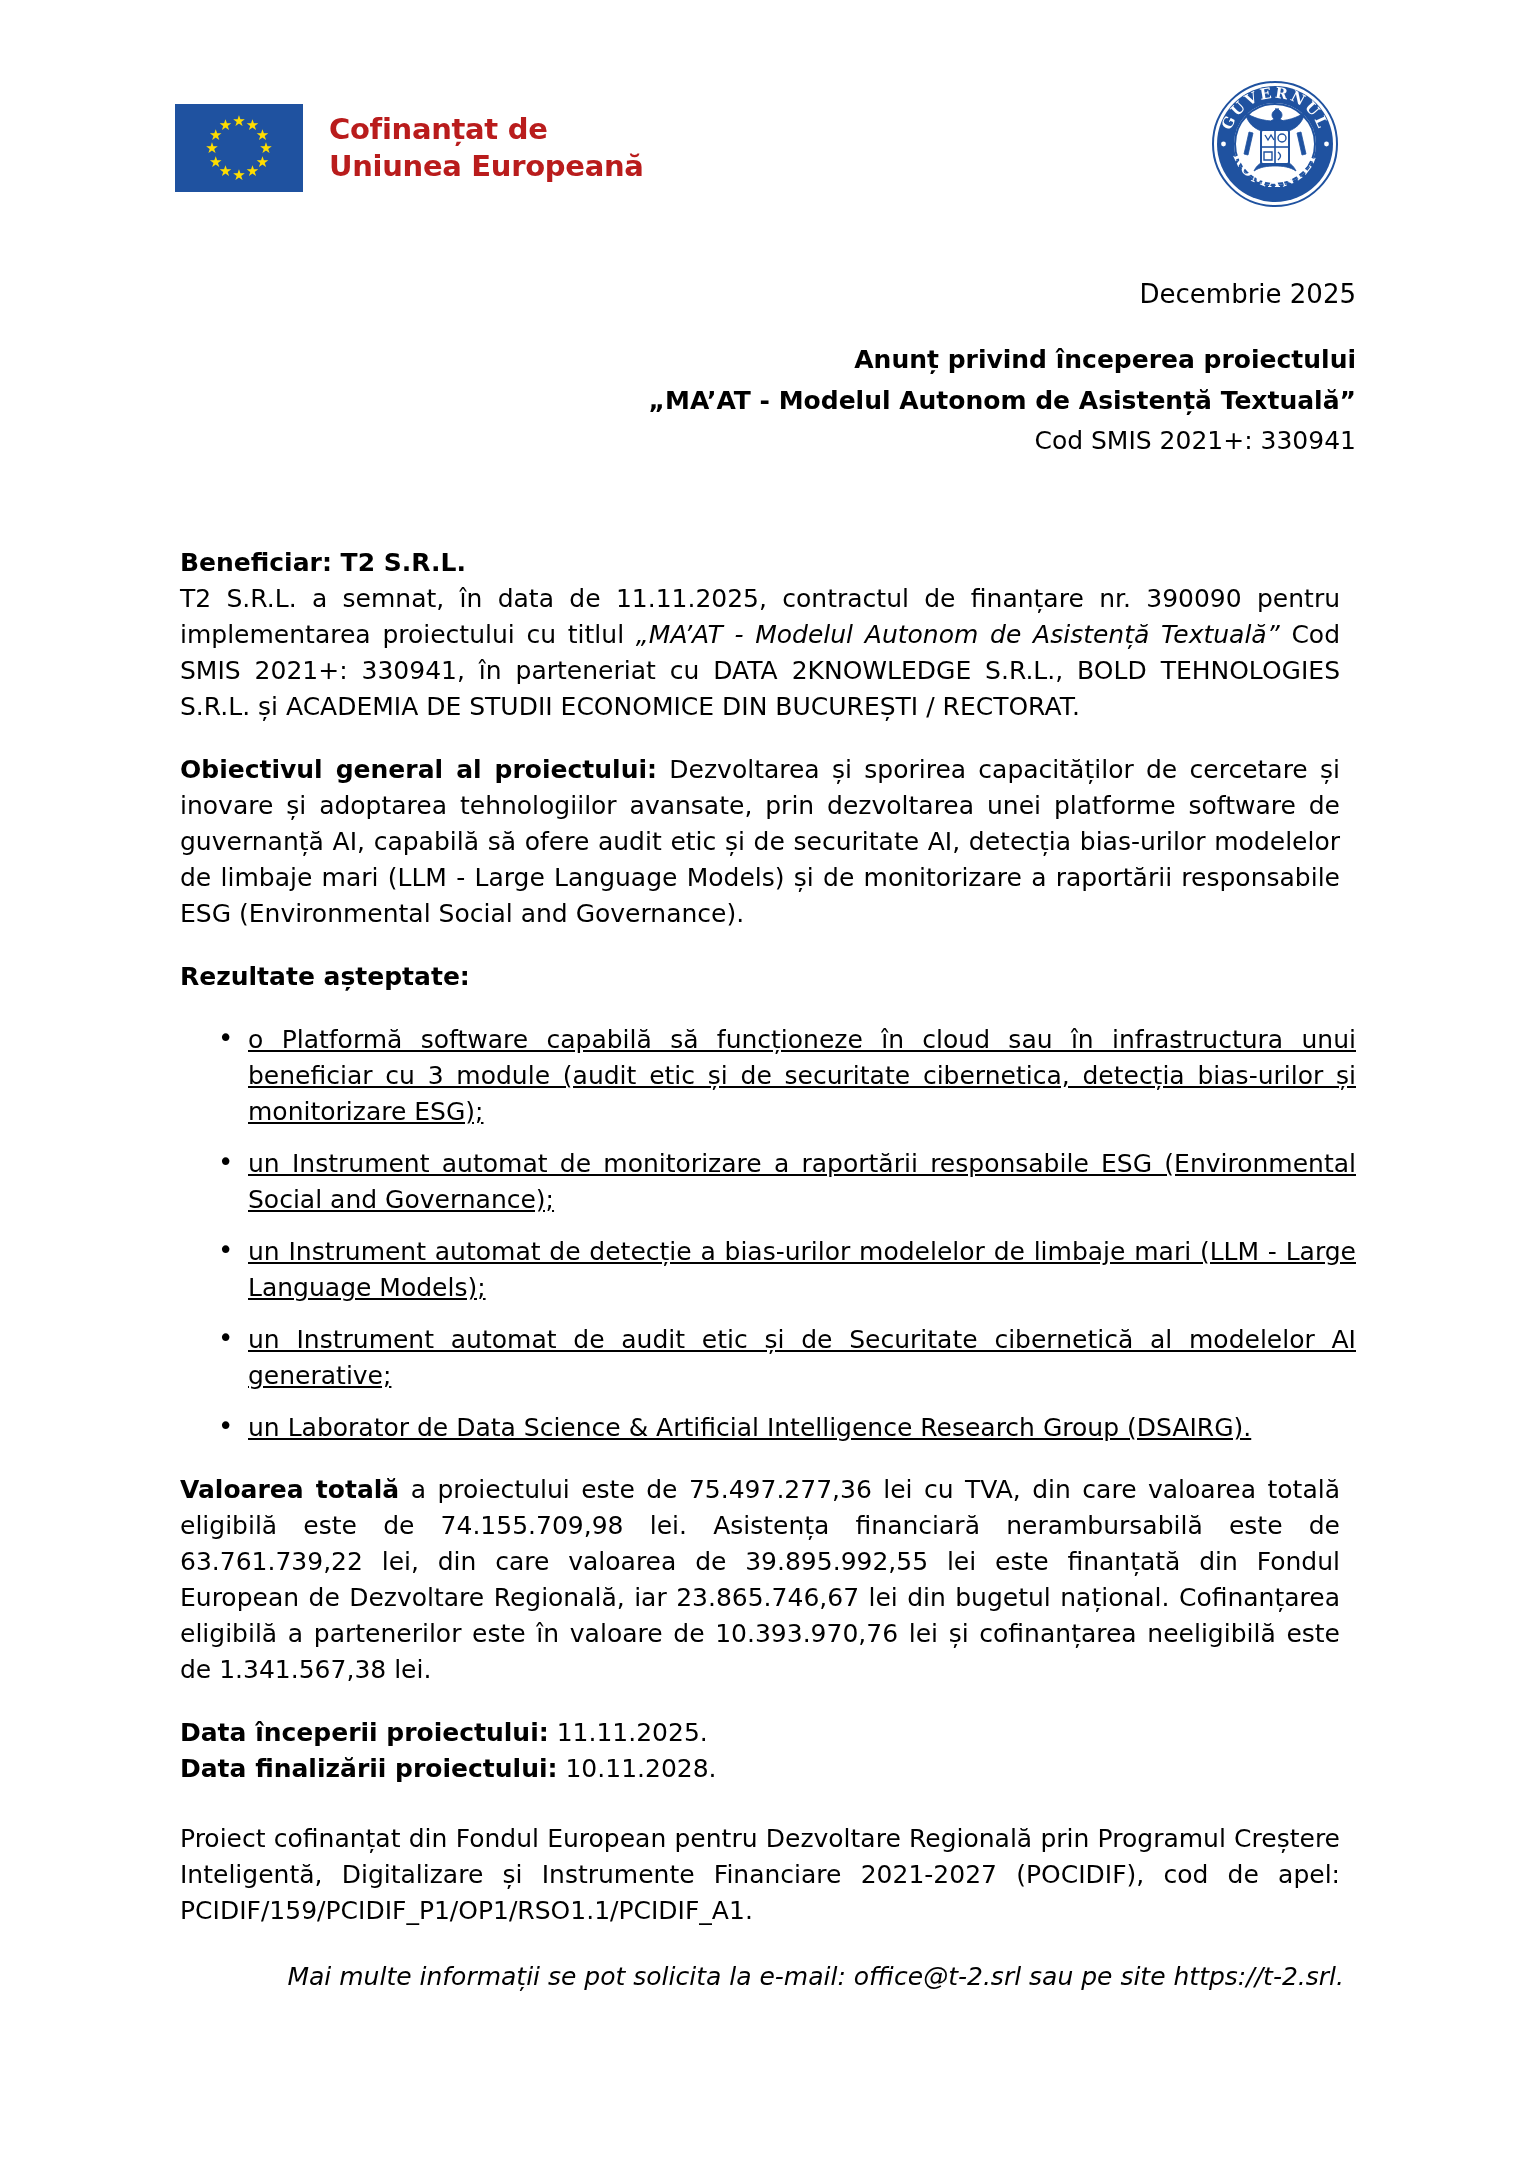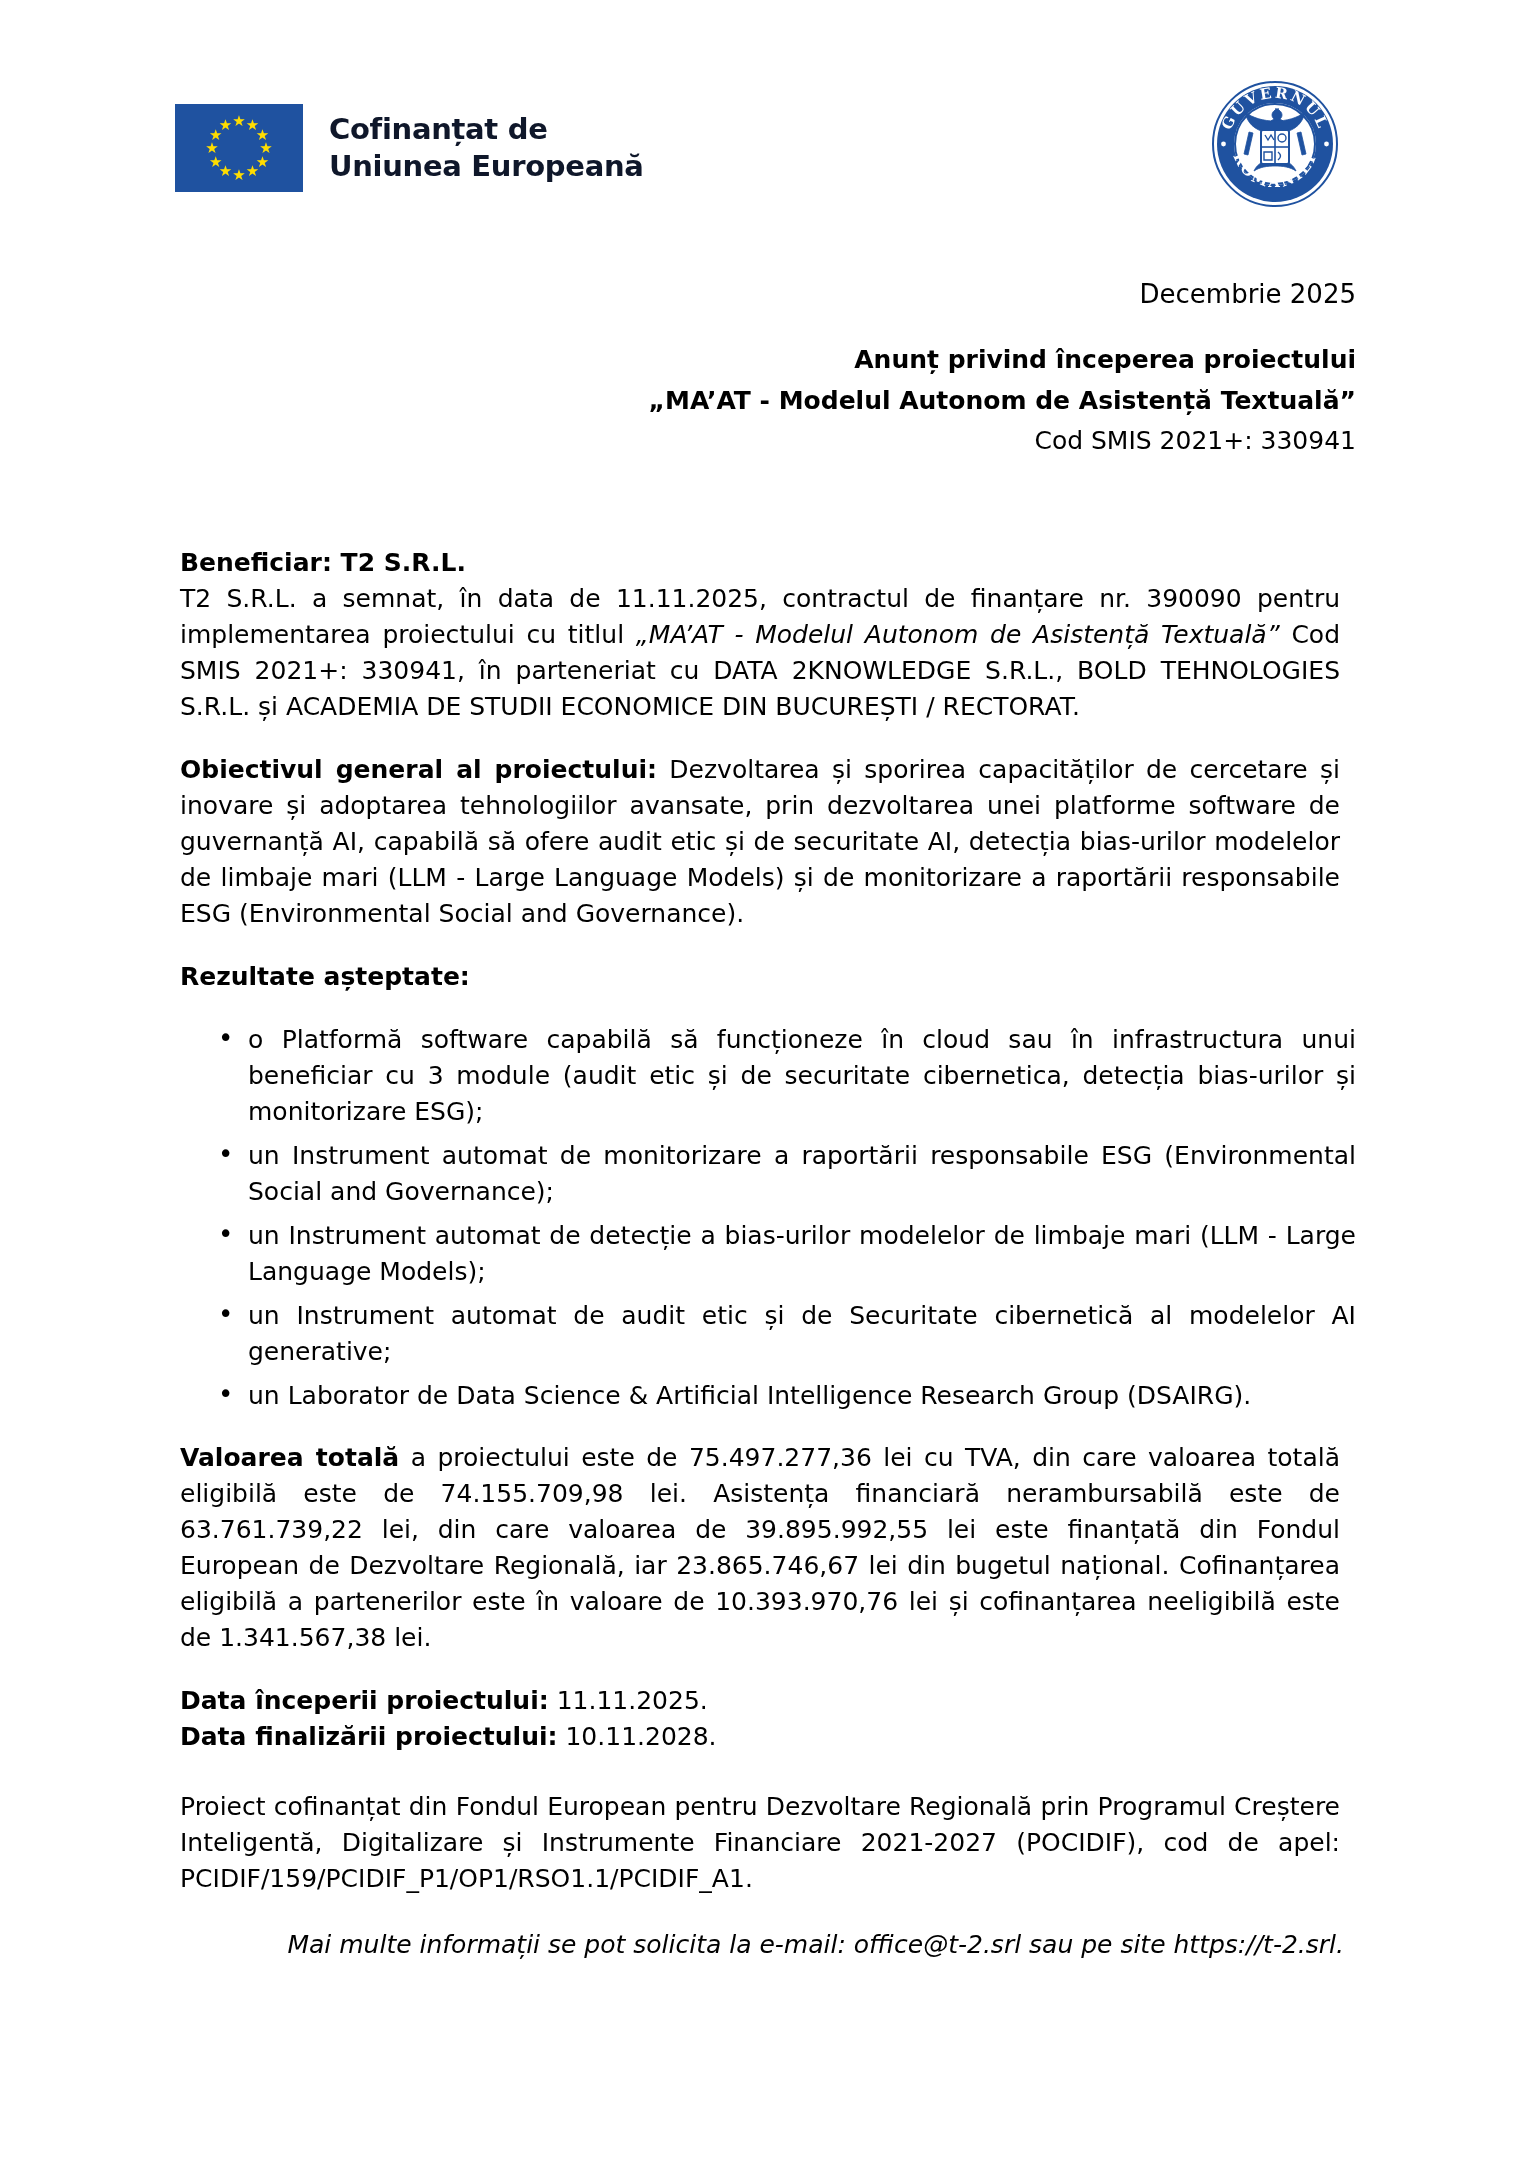--- a/index.html
+++ b/index.html
@@ -48,21 +48,21 @@
     color: #ffdd00;
     font-size: 15px;
     line-height: 14px;
     text-align: center;
   }
   .eu-words {
     font-family: "DejaVu Sans", sans-serif;
     font-weight: bold;
     font-size: 29px;
     line-height: 1.28;
-    color: #0f172a;
+    color: #b91c1c;
     letter-spacing: -0.3px;
     white-space: nowrap;
   }
   .gov-seal {
     position: absolute;
     right: 195px;
     top: 8px;
     width: 132px;
     height: 132px;
   }
@@ -123,21 +123,22 @@
 
   ul.results {
     list-style: none;
     margin: 0 0 26px 0;
     padding: 0;
   }
   ul.results li {
     position: relative;
     padding-left: 68px;
     text-align: justify;
-    margin: 8px 0 2px 0;
+    margin: 16px 0 2px 0;
+    text-decoration: underline;
   }
   ul.results li::before {
     content: "\2022";
     position: absolute;
     left: 38px;
     top: -2px;
     font-size: 26px;
     line-height: 1.44;
   }
 

